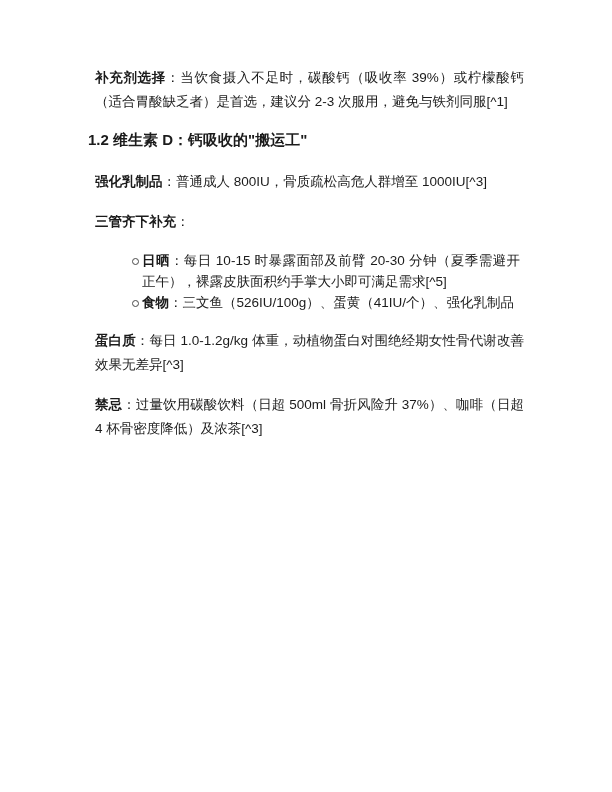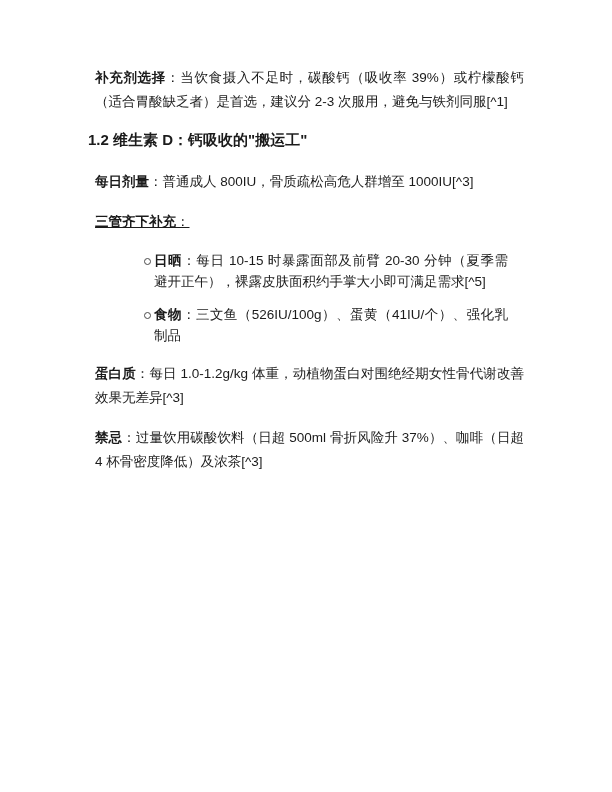--- a/index.html
+++ b/index.html
@@ -15,39 +15,39 @@
     padding: 66px 88px 0 88px;
     overflow: hidden;
   }
   p {
     margin: 0 0 16px 0;
     font-size: 13.5px;
     line-height: 24px;
     text-align: justify;
   }
   p.indent { margin-left: 7px; }
-  p.tight { margin-bottom: 16px; text-decoration: underline; }
+  p.tight { margin-bottom: 16px; }
   .lbl { font-weight: 700; }
   h3 {
     font-size: 15px;
     font-weight: 700;
     line-height: 20px;
     margin: 16px 0 20px 0;
   }
   ul.sub-list {
     list-style: none;
     margin: 4px 0 16px 0;
     padding: 0 0 0 54px;
   }
   ul.sub-list li {
     position: relative;
     font-size: 13.5px;
     line-height: 21px;
     text-align: justify;
-    margin: 12px;
+    margin: 0;
     padding-right: 4px;
   }
   .marker {
     position: absolute;
     left: -10px; top: 7.5px;
     width: 5px; height: 5px;
     border: 1.1px solid #4a4a4a;
     border-radius: 50%;
     background: transparent;
   }
@@ -55,21 +55,21 @@
 </head>
 <body>
 
 <div class="page">
 
   <p class="indent"><span class="lbl">补充剂选择</span><span>：当饮食摄入不足时，碳酸钙（吸收率 39%）或柠檬酸钙（适合胃酸缺乏者）是首选，建议分 2-3 次服用，避免与铁剂同服[^1]</span></p>
 
   <h3>1.2 维生素 D：钙吸收的"搬运工"</h3>
 
 
-  <p class="indent"><span class="lbl">每日剂量</span><span>：普通成人 800IU，骨质疏松高危人群增至 1000IU[^3]</span></p>
+  <p class="indent"><span class="lbl">强化乳制品</span><span>：普通成人 800IU，骨质疏松高危人群增至 1000IU[^3]</span></p>
 
   <p class="indent tight"><span class="lbl">三管齐下补充</span><span>：</span></p>
 
   <ul class="sub-list">
     <li><span class="marker"></span><span class="lbl">日晒</span><span>：每日 10-15 时暴露面部及前臂 20-30 分钟（夏季需避开正午），裸露皮肤面积约手掌大小即可满足需求[^5]</span></li>
     <li><span class="marker"></span><span class="lbl">食物</span><span>：三文鱼（526IU/100g）、蛋黄（41IU/个）、强化乳制品</span></li>
   </ul>
 
 
   <p class="indent"><span class="lbl">蛋白质</span><span>：每日 1.0-1.2g/kg 体重，动植物蛋白对围绝经期女性骨代谢改善效果无差异[^3]</span></p>

